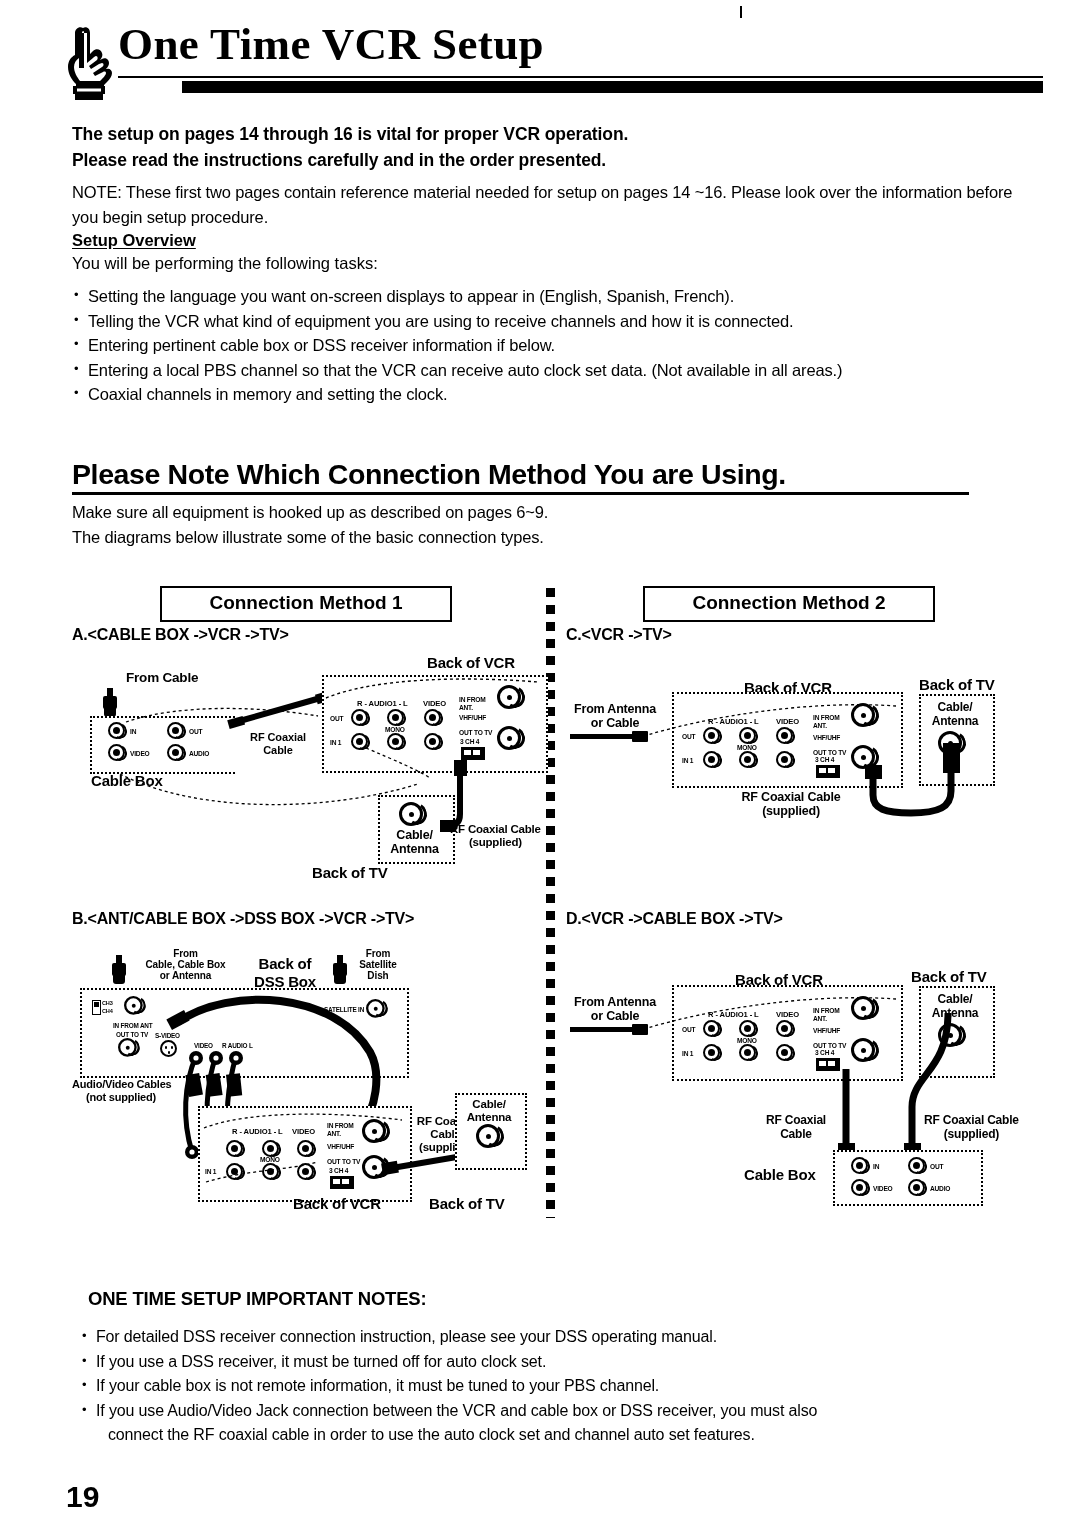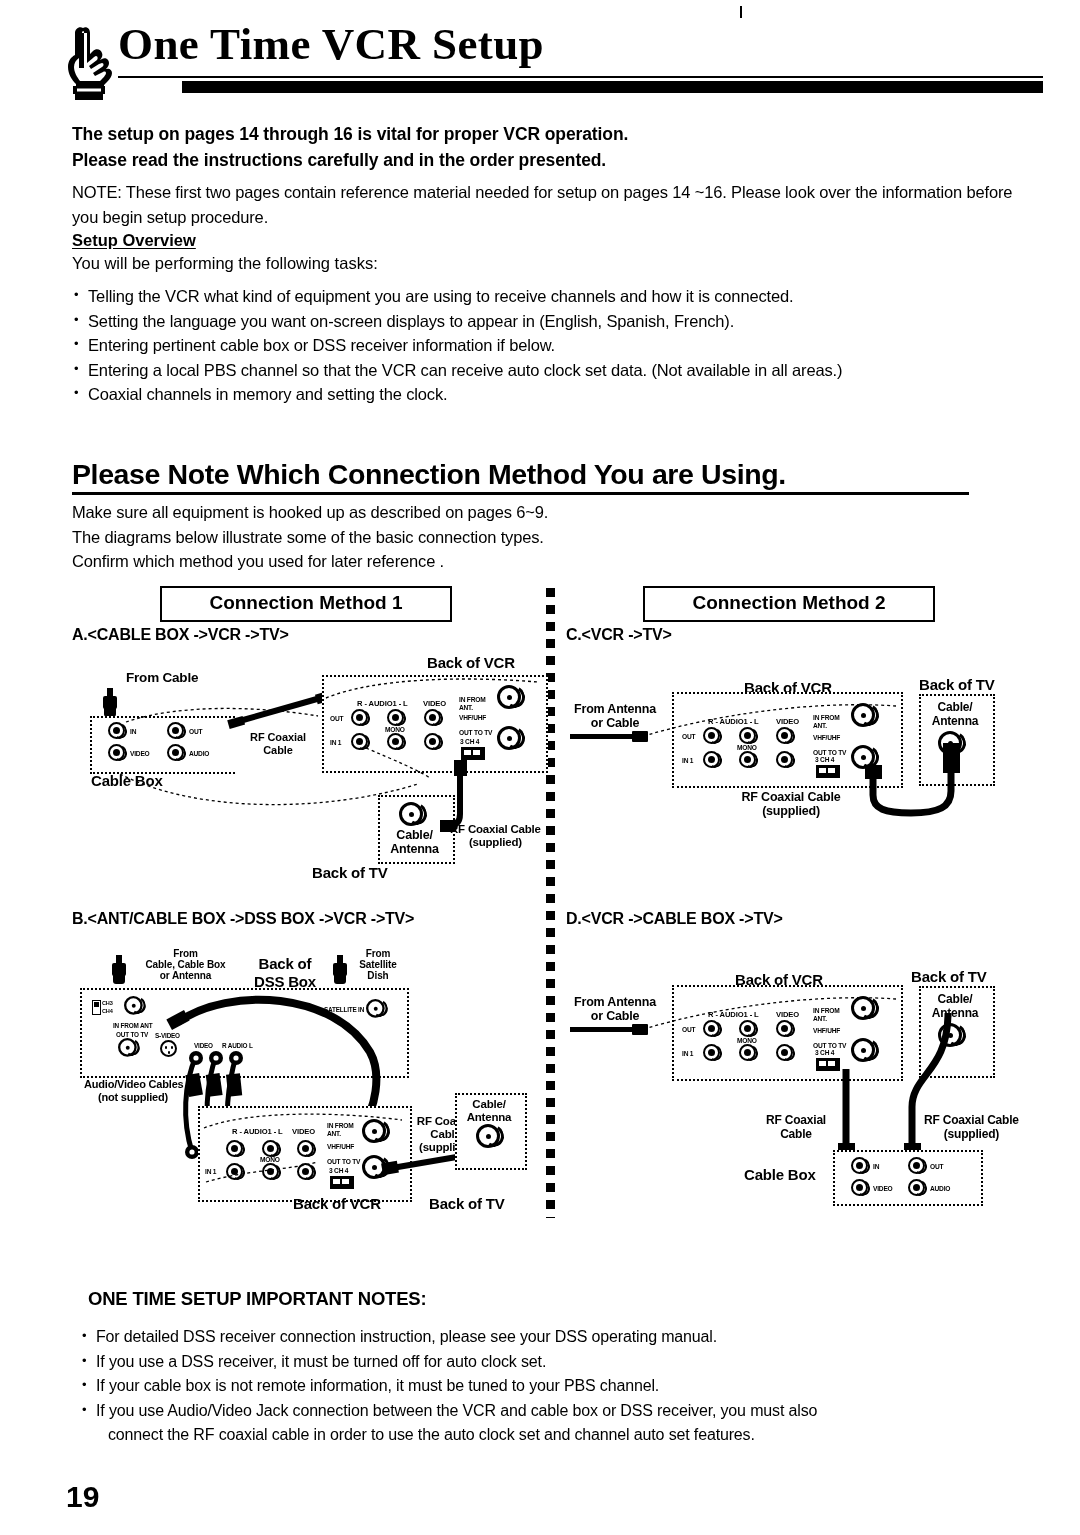--- a/index.html
+++ b/index.html
@@ -465,33 +465,32 @@
 
   <div class="stray-mark" style="left:740px; top:6px; width:2px; height:12px;"></div>
 
   <div class="intro-bold l1">The setup on pages 14 through 16 is vital for proper VCR operation.</div>
   <div class="intro-bold l2">Please read the instructions carefully and in the order presented.</div>
   <div class="note-para">NOTE: These first two pages contain reference material needed for setup on pages 14 ~16. Please look over the information  before you begin setup procedure.</div>
   <div class="sub-underline">Setup Overview</div>
   <div class="tasks-lead">You will be performing the following tasks:</div>
 
   <div class="bullets-1">
+    <div class="bl">Setting the  language you want on-screen displays to appear in (English, Spanish, French).</div>
     <div class="bl">Telling the VCR what kind of equipment you are using to receive channels and how it is connected.</div>
-    <div class="bl">Setting the  language you want on-screen displays to appear in (English, Spanish, French).</div>
     <div class="bl">Entering pertinent cable box or DSS receiver information if below.</div>
     <div class="bl">Entering  a local PBS channel so that the VCR can receive auto clock set data. (Not available in all areas.)</div>
     <div class="bl">Coaxial channels in memory and setting the clock.</div>
   </div>
 
   <div class="sec2-head">Please Note Which Connection Method You are Using.</div>
   <div class="sec2-underline"></div>
   <div class="sec2-para">
     <div>Make sure all equipment is hooked up as described on pages 6~9.</div>
     <div>The diagrams below illustrate some of the basic connection types.</div>
-    <div>Confirm which method you used for later reference .</div>
   </div>
 
   <div class="col-divider"></div>
 
   <div class="method-box m1">Connection Method 1</div>
   <div class="method-box m2">Connection Method 2</div>
 
   <div class="diagram-title dt-a">A.&lt;CABLE BOX -&gt;VCR -&gt;TV&gt;</div>
 
   <div class="diag" style="left:0;top:0;width:1080px;height:1535px;">
@@ -687,21 +686,21 @@
         <div class="cp-pin"></div>
         <div class="cp-arc"></div>
     </div>
 
     <svg class="wire" style="left:160px; top:1000px; width:230px; height:200px;" viewBox="0 0 230 200">
       <path d="M18 22 C70 -14 175 -8 210 52 C222 74 216 108 200 132" stroke="#000" stroke-width="8" fill="none"></path>
       <rect x="8" y="14" width="20" height="12" fill="#000" transform="rotate(-28 18 20)"></rect>
       <rect x="190" y="124" width="18" height="14" fill="#000"></rect>
     </svg>
 
-    <div class="lbl" style="left:84px; top:1078px; font-size:11px; line-height:13px;">
+    <div class="lbl" style="left:72px; top:1078px; font-size:11px; line-height:13px;">
       <span>Audio/Video Cables</span><br>
       <span style="padding-left:14px; display:inline-block;">(not supplied)</span>
     </div>
     <svg class="wire" style="left:178px; top:1050px; width:80px; height:110px;" viewBox="0 0 80 110">
       <path d="M18 6 C6 34 4 70 14 102" stroke="#000" stroke-width="5" fill="none"></path>
       <path d="M38 6 C28 34 26 70 34 102" stroke="#000" stroke-width="5" fill="none"></path>
       <path d="M58 6 C50 34 46 70 52 102" stroke="#000" stroke-width="5" fill="none"></path>
       <circle cx="18" cy="8" r="7" fill="#000"></circle>
         <circle cx="18" cy="8" r="2.6" fill="#fff"></circle>
       <circle cx="38" cy="8" r="7" fill="#000"></circle>

